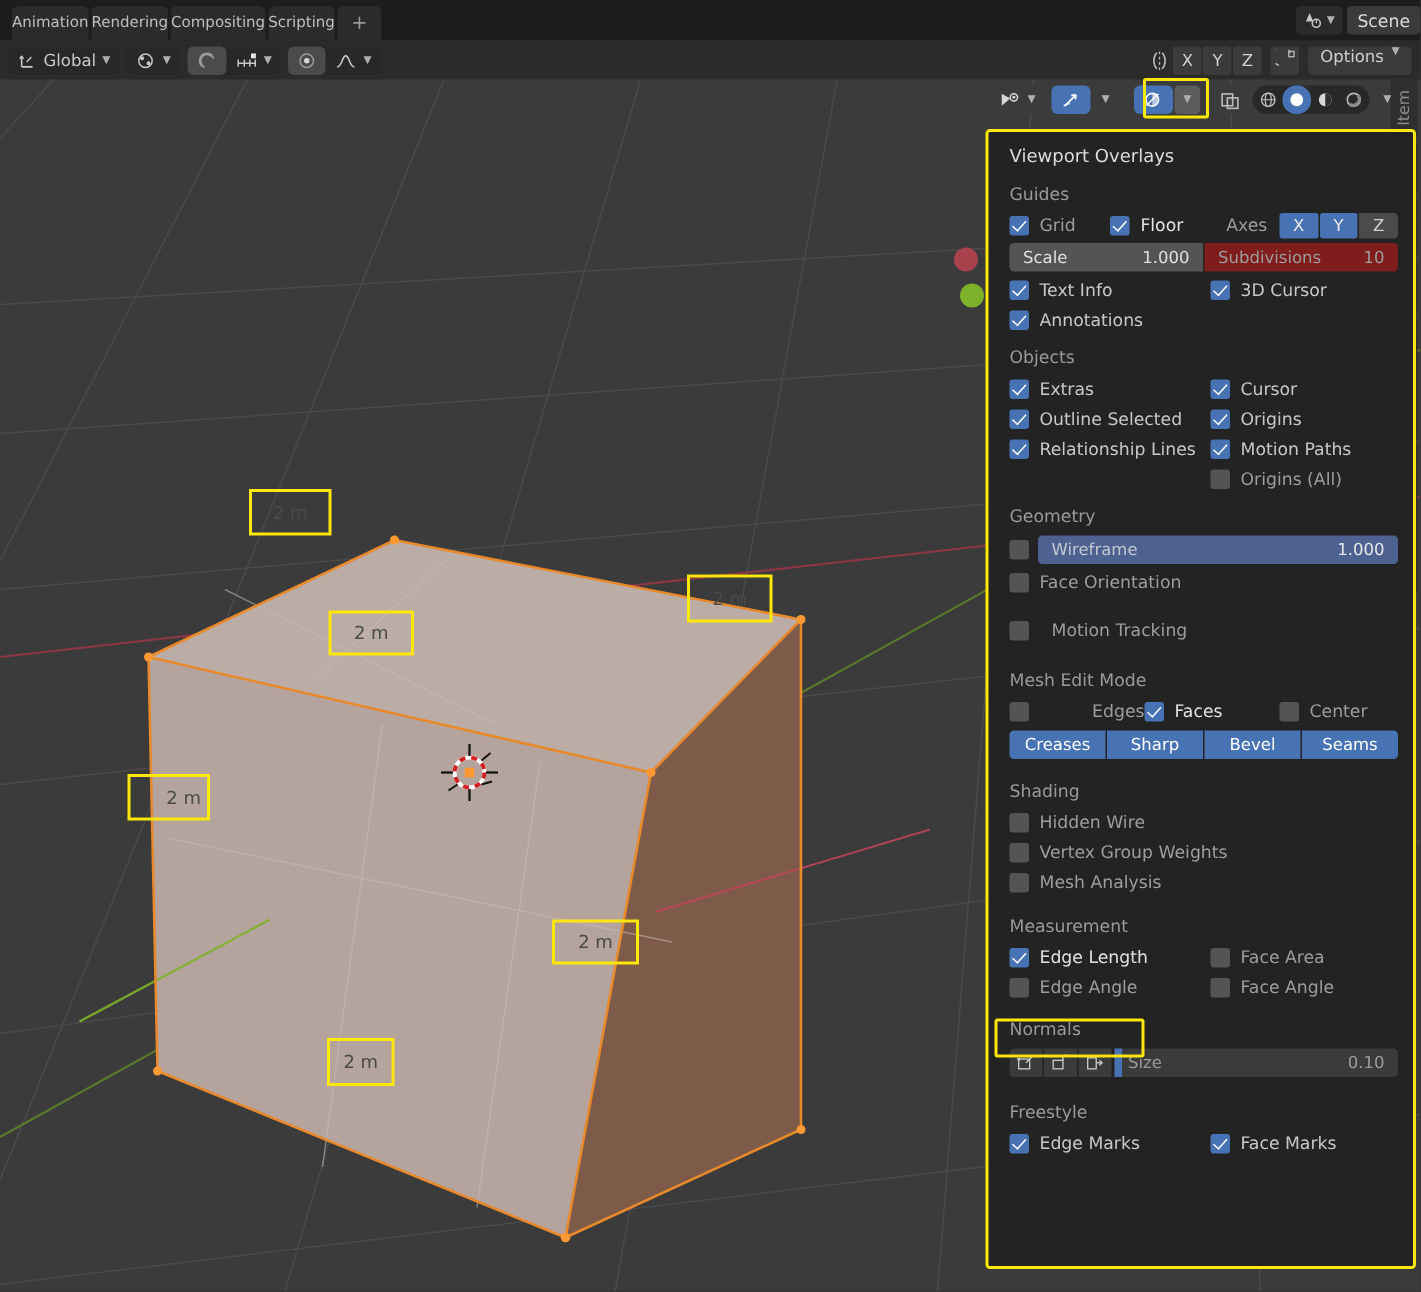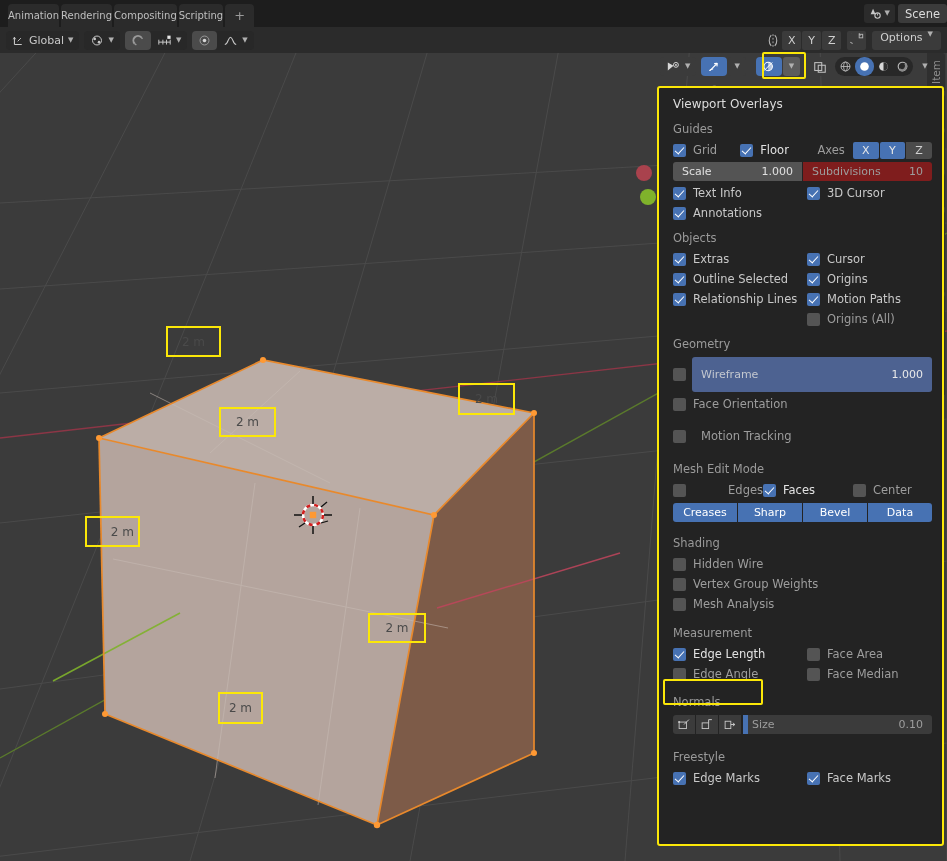--- a/index.html
+++ b/index.html
@@ -132,21 +132,21 @@
     font-size: 11px; color: #e0e0e0;
   }
   .numfld.dark { background: #7f1d1d; color:#9d9d9d; }
   .numfld .v { color: #e0e0e0; }
   .numfld.dark .v { color:#9d9d9d; }
   .numfld:first-child { border-radius: 3px 0 0 3px; }
   .numfld:last-child { border-radius: 0 3px 3px 0; }
 
   .slider-row { padding: 2px 10px 2px 14px; display:flex; align-items:center; }
   .slider {
-    flex:1; height: 35px; background: #4d6291; border-radius: 3px;
+    flex:1; height: 19px; background: #4d6291; border-radius: 3px;
     display:flex; align-items:center; justify-content:space-between; padding: 0 9px;
     font-size: 11px;
   }
   .slider .nm { color: #c3c7cf; }
   .slider .v { color: #e9e9e9; }
 
   .btnrow { display:flex; padding: 3px 10px 3px 14px; gap: 1px; }
   .bbtn {
     flex:1; height: 19px; background: #4772b3; color:#ffffff; font-size:11px;
     display:flex; align-items:center; justify-content:center;
@@ -618,21 +618,21 @@
     </div>
     <div style="display:flex;align-items:center;">
       <span class="cb"></span>
       <span class="lbl dim">Center</span>
     </div>
   </div>
   <div class="btnrow">
     <div class="bbtn">Creases</div>
     <div class="bbtn">Sharp</div>
     <div class="bbtn">Bevel</div>
-    <div class="bbtn">Data</div>
+    <div class="bbtn">Seams</div>
   </div>
 
   <div class="sec-label" style="padding-top:11px;">Shading</div>
   <div class="row">
     <div class="col-wide">
       <span class="cb"></span>
       <span class="lbl dim">Hidden Wire</span>
     </div>
   </div>
   <div class="row">
@@ -659,21 +659,21 @@
       <span class="lbl dim">Face Area</span>
     </div>
   </div>
   <div class="row">
     <div class="col">
       <span class="cb"></span>
       <span class="lbl dim">Edge Angle</span>
     </div>
     <div class="col-wide">
       <span class="cb"></span>
-      <span class="lbl dim">Face Median</span>
+      <span class="lbl dim">Face Angle</span>
     </div>
   </div>
 
   <div class="sec-label" style="padding-top:11px;">Normals</div>
   <div class="normrow">
     <div class="nico">
       <svg width="14" height="13" viewBox="0 0 16 16">
         <rect x="2" y="5" width="9" height="8" fill="none" stroke="#c8c8c8" stroke-width="1.1"></rect>
         <line x1="8" y1="8" x2="14" y2="2" stroke="#c8c8c8" stroke-width="1.2"></line>
         <circle cx="2" cy="5" r="1.3" fill="#c8c8c8"></circle>

